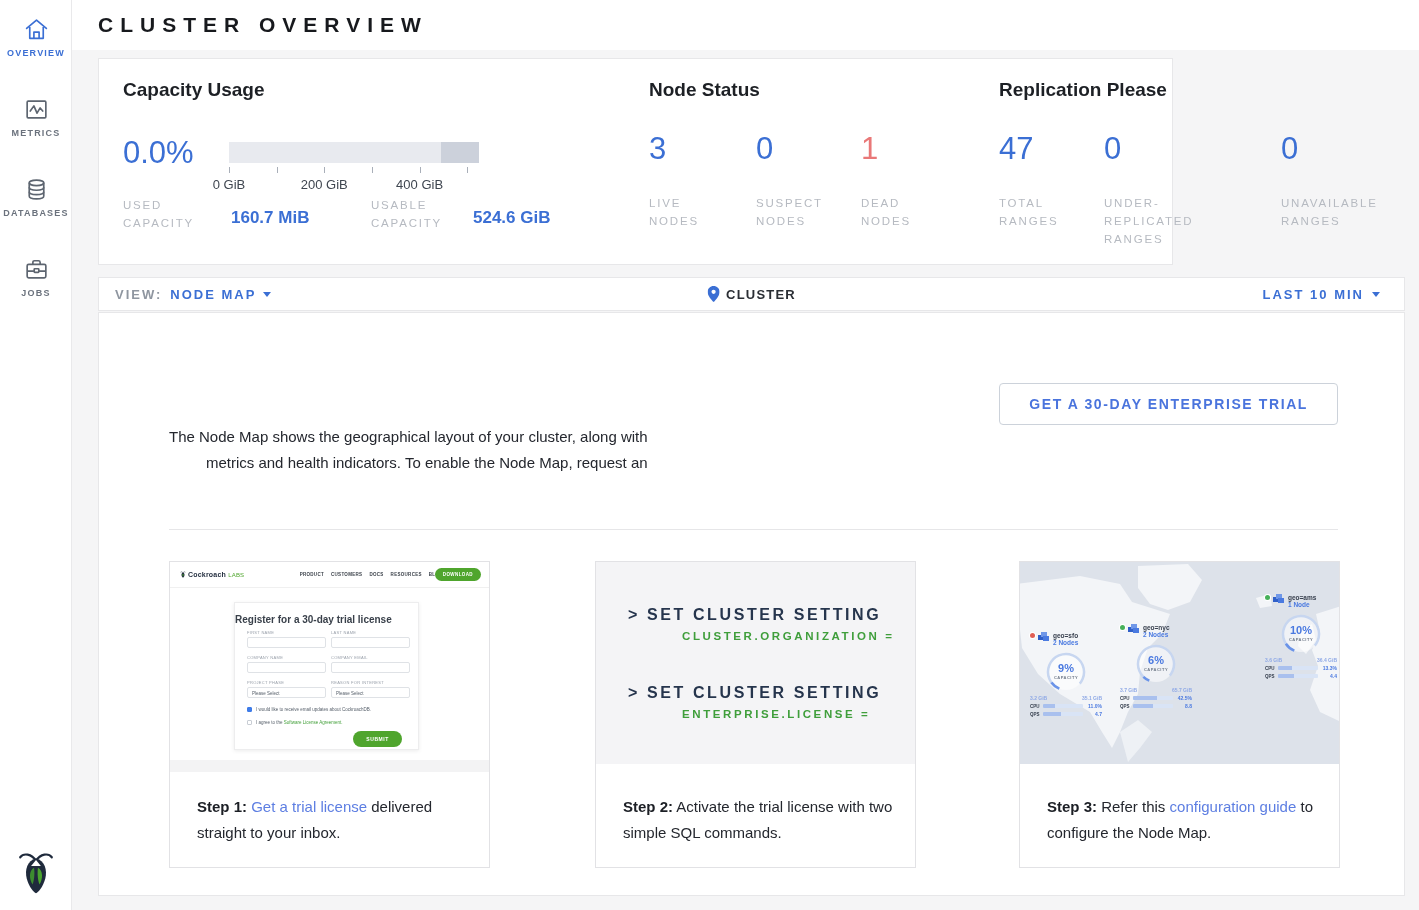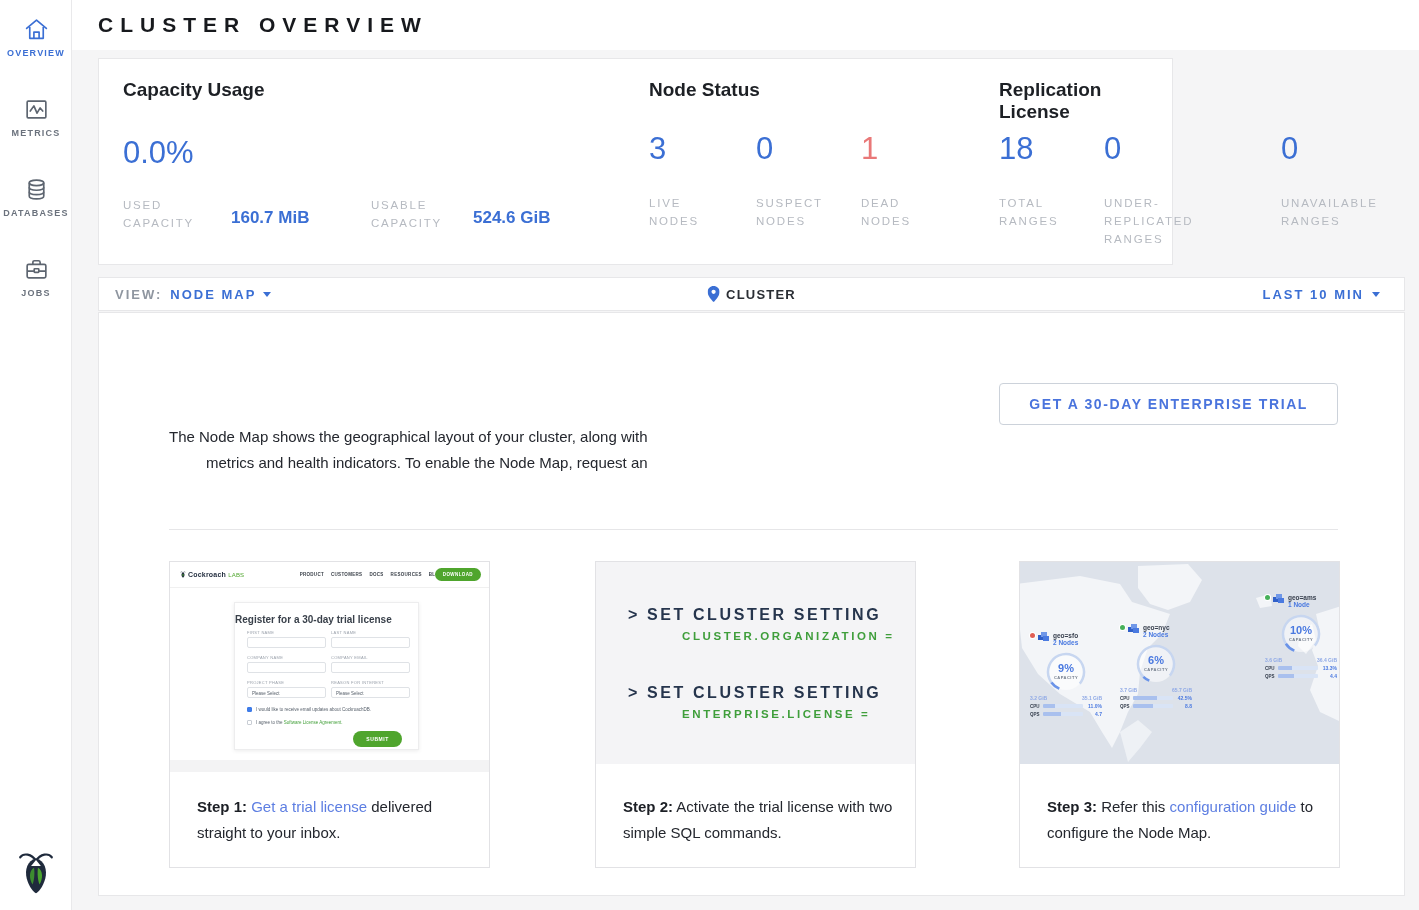--- a/index.html
+++ b/index.html
@@ -160,35 +160,53 @@
   <main class="main">
 
     <header class="page-header">
       <h1 class="page-title">CLUSTER OVERVIEW</h1>
     </header>
 
     <section class="summary-card card">
 
       <h2 class="sec-title" style="left:24px">Capacity Usage</h2>
       <div class="cap-percent">0.0%</div>
+      <div class="gauge">
+        <div class="gauge-bar">
+            <div class="gauge-dark"></div>
+          </div>
+        <div class="gauge-ticks">
+          <span class="gtick" style="left:0%"></span>
+          <span class="gtick" style="left:19.06%"></span>
+          <span class="gtick" style="left:38.12%"></span>
+          <span class="gtick" style="left:57.18%"></span>
+          <span class="gtick" style="left:76.24%"></span>
+          <span class="gtick" style="left:95.3%"></span>
+        </div>
+        <div class="gauge-labels">
+          <span style="left:0%">0 GiB</span>
+          <span style="left:38.12%">200 GiB</span>
+          <span style="left:76.24%">400 GiB</span>
+        </div>
+      </div>
       <div class="cap-sub-label" style="left:24px">USED CAPACITY</div>
       <div class="cap-sub-value" style="left:132px">160.7 MiB</div>
       <div class="cap-sub-label" style="left:272px">USABLE CAPACITY</div>
       <div class="cap-sub-value" style="left:374px">524.6 GiB</div>
 
       <h2 class="sec-title" style="left:550px">Node Status</h2>
       <div class="big-num" style="left:550px">3</div>
       <div class="mlabel" style="left:550px"><span>LIVE</span><br><span>NODES</span></div>
       <div class="big-num" style="left:657px">0</div>
       <div class="mlabel" style="left:657px"><span>SUSPECT</span><br><span>NODES</span></div>
       <div class="big-num red" style="left:762px">1</div>
       <div class="mlabel" style="left:762px"><span>DEAD</span><br><span>NODES</span></div>
 
-      <h2 class="sec-title" style="left:900px">Replication License</h2>
-      <div class="big-num" style="left:900px">18</div>
+      <h2 class="sec-title" style="left:900px">Replication Please</h2>
+      <div class="big-num" style="left:900px">47</div>
       <div class="mlabel" style="left:900px"><span>TOTAL</span><br><span>RANGES</span></div>
       <div class="big-num" style="left:1005px">0</div>
       <div class="mlabel" style="left:1005px"><span>UNDER-REPLICATED</span><br><span>RANGES</span></div>
       <div class="big-num" style="left:1182px">0</div>
       <div class="mlabel" style="left:1182px"><span>UNAVAILABLE</span><br><span>RANGES</span></div>
     </section>
 
     <div class="view-bar">
       <div class="vb-left">
         <span class="vb-label">VIEW:</span>

